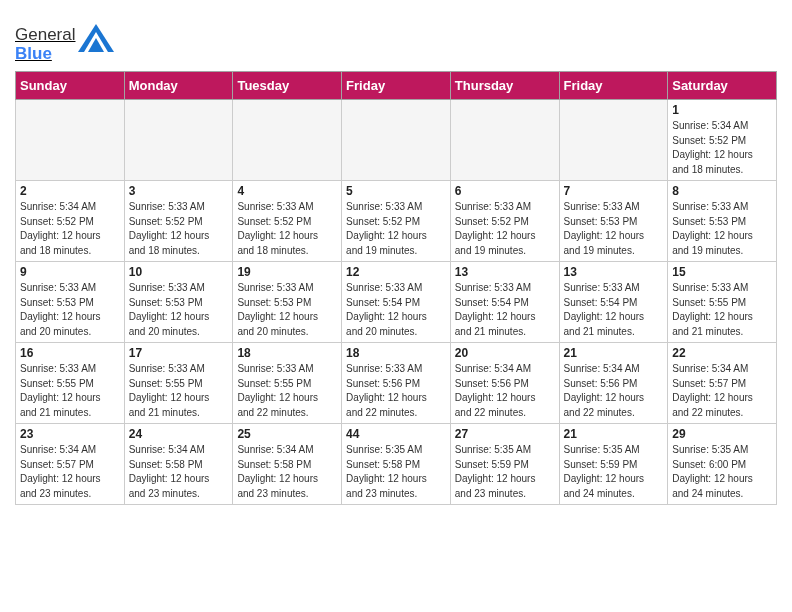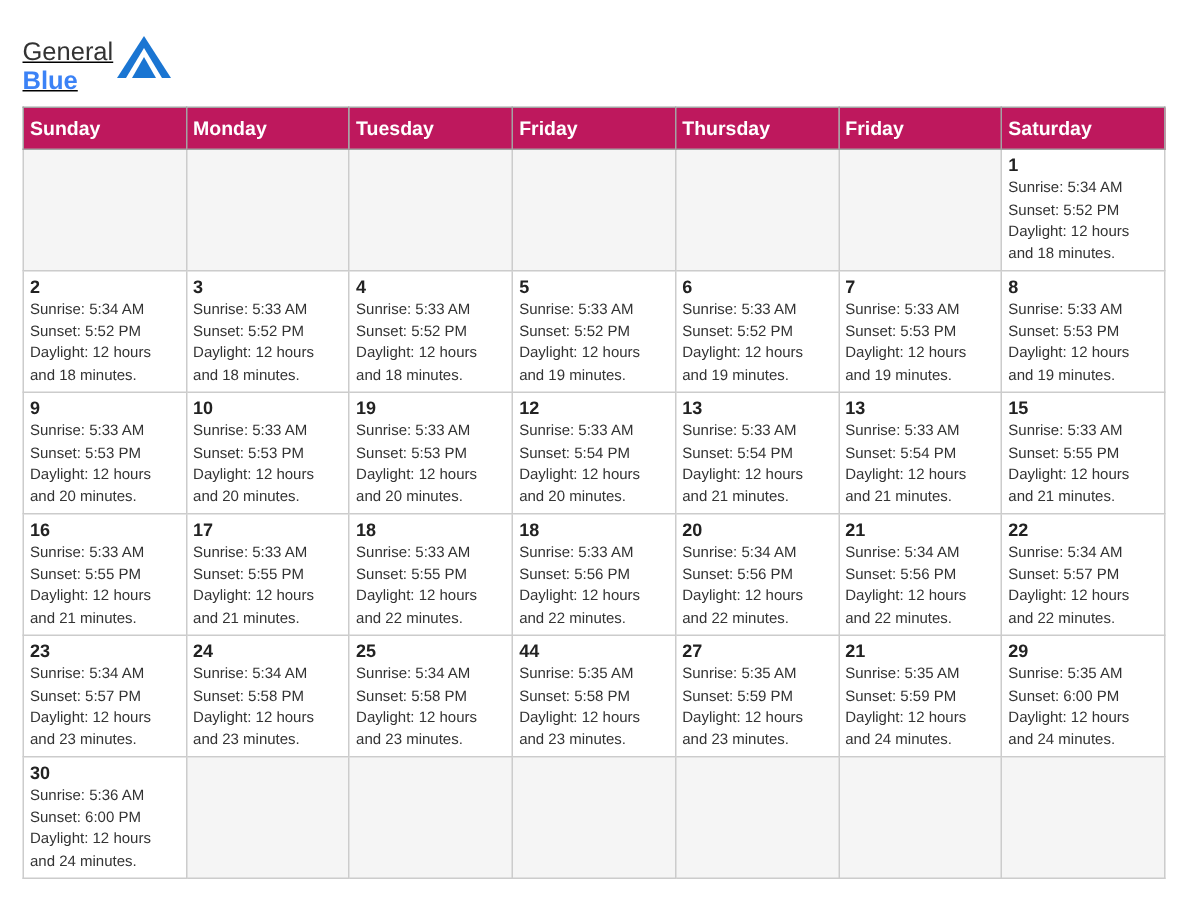--- a/index.html
+++ b/index.html
@@ -309,29 +309,15 @@
 Sunset: 5:59 PM
 Daylight: 12 hours and 24 minutes.</div>
           </td>
           <td>
             <span class="day-num">29</span>
             <div class="day-info">Sunrise: 5:35 AM
 Sunset: 6:00 PM
 Daylight: 12 hours and 24 minutes.</div>
           </td>
         </tr>
-        <tr class="last-row">
-          <td>
-            <span class="day-num">30</span>
-            <div class="day-info">Sunrise: 5:36 AM
-Sunset: 6:00 PM
-Daylight: 12 hours and 24 minutes.</div>
-          </td>
-          <td class="empty"></td>
-          <td class="empty"></td>
-          <td class="empty"></td>
-          <td class="empty"></td>
-          <td class="empty"></td>
-          <td class="empty"></td>
-        </tr>
       </tbody>
   </table>
 </div>
 
 </body></html>

